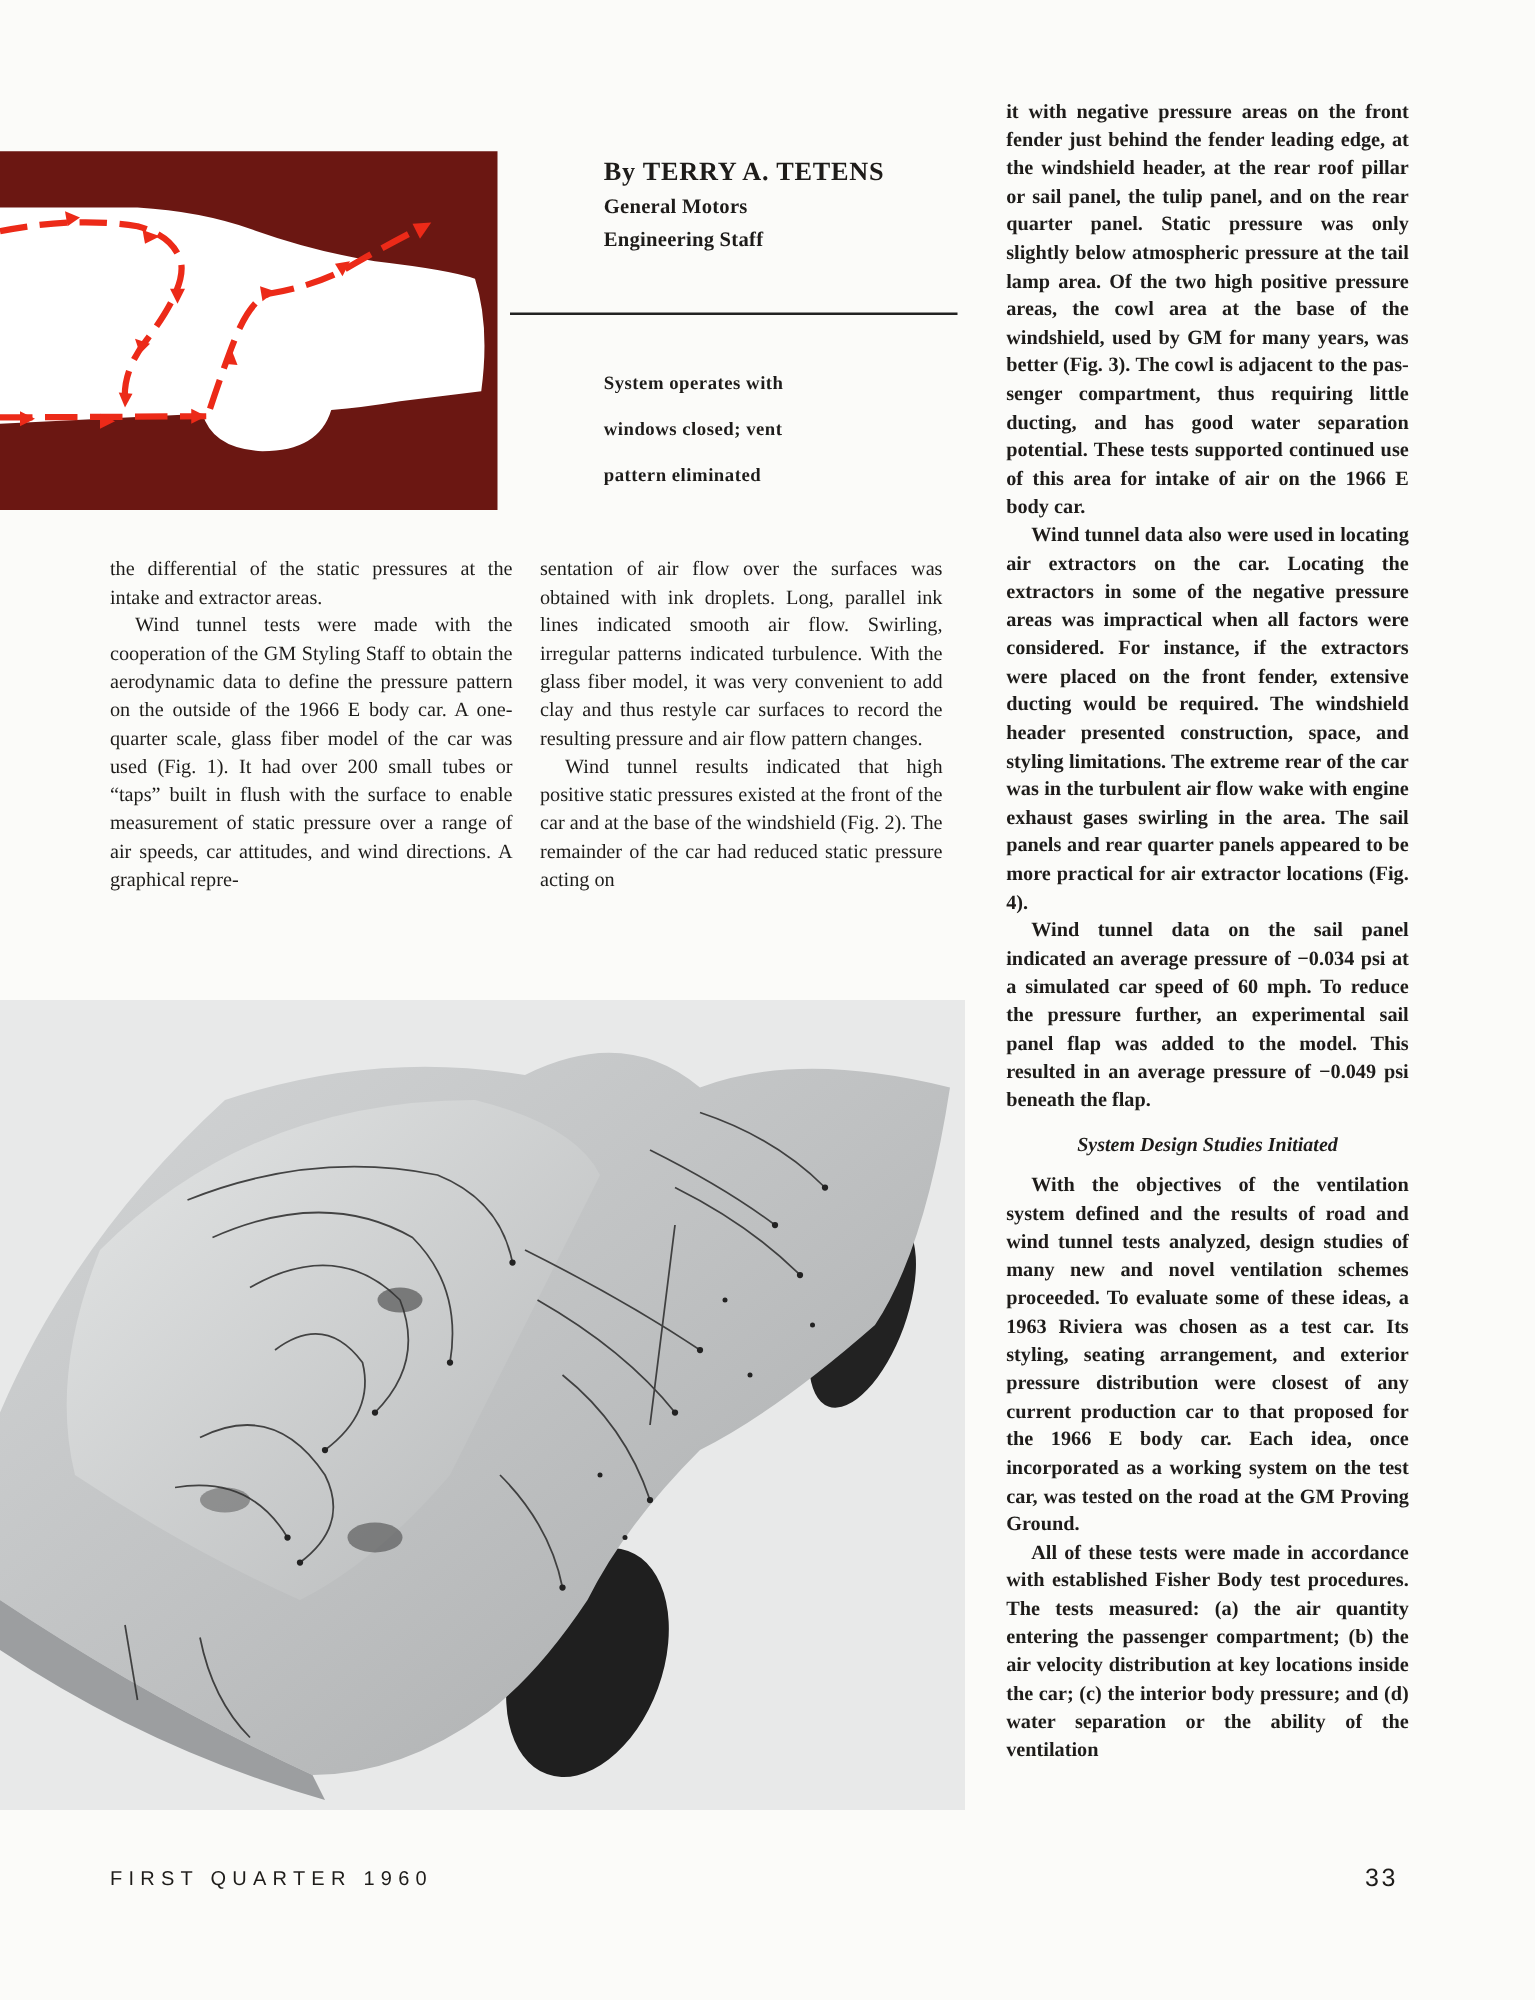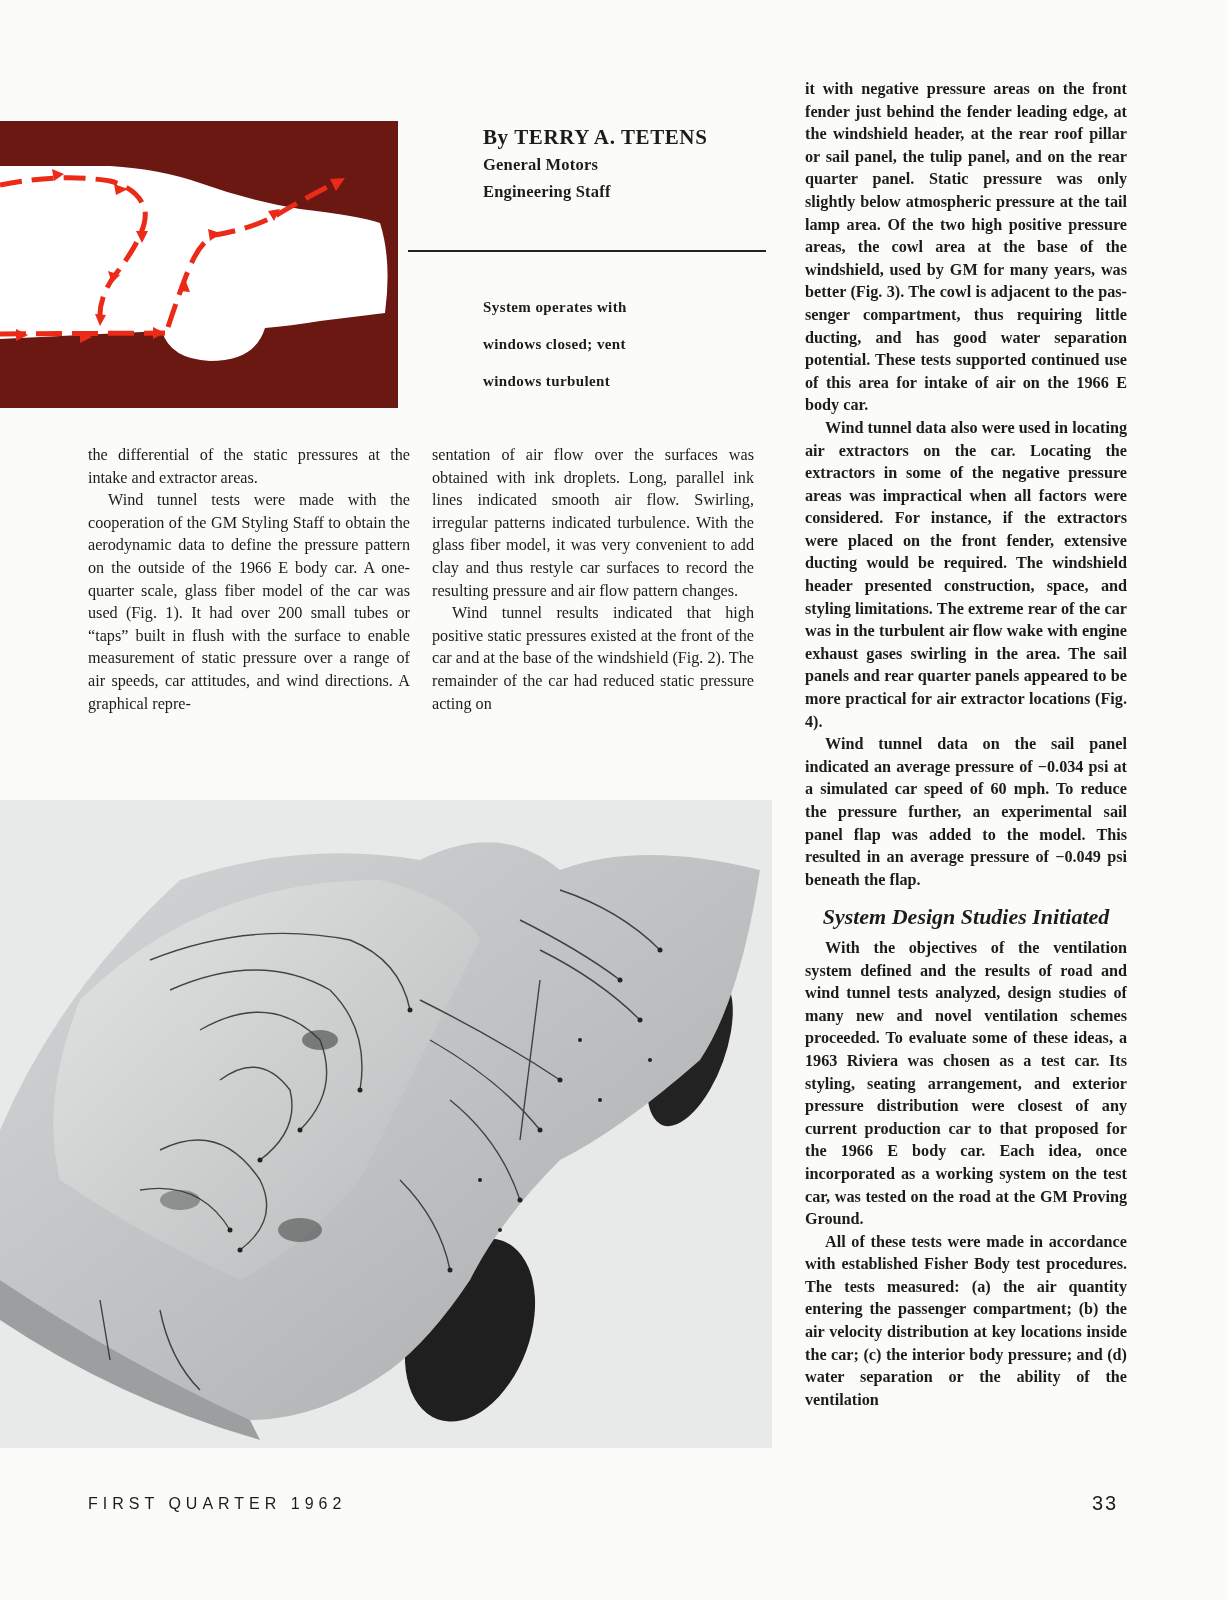--- a/index.html
+++ b/index.html
@@ -13,21 +13,21 @@
   .byline .author { font-size: 21px; letter-spacing: 0.6px; }
   .rule { position: absolute; left: 408px; top: 250px; width: 358px; height: 2px; background: #222; }
   .pullquote { position: absolute; left: 483px; top: 289px; width: 280px; font-size: 15px; font-weight: bold; line-height: 37px; letter-spacing: 0.4px; }
 
   .col { position: absolute; font-size: 16.2px; line-height: 22.6px; text-align: justify; hyphens: manual; }
   .col p { text-indent: 20px; }
   .col p.cont { text-indent: 0; }
   .col-1 { left: 88px; top: 444px; width: 322px; }
   .col-2 { left: 432px; top: 444px; width: 322px; }
   .col-3 { left: 805px; top: 78px; width: 322px; font-weight: bold; }
-  .subhead { font-style: italic; text-align: center; text-indent: 0 !important; margin: 15px 0 8px 0; font-size: 22px; }
+  .subhead { font-style: italic; text-align: center; text-indent: 0 !important; margin: 15px 0 8px 0; font-size: 16px; }
 
   .photo { position: absolute; left: 0; top: 800px; width: 772px; height: 648px; background: #e9eaea; overflow: hidden; }
   .photo svg { display: block; width: 100%; height: 100%; }
 
   .footer-left { position: absolute; left: 88px; top: 1495px; font-family: "Liberation Sans", "DejaVu Sans", sans-serif; font-size: 16px; letter-spacing: 5px; color: #1e1c1a; }
   .footer-right { position: absolute; left: 1092px; top: 1492px; font-family: "Liberation Sans", "DejaVu Sans", sans-serif; font-size: 20px; font-weight: normal; letter-spacing: 2px; color: #1e1c1a; }
 </style>
 </head>
 <body>
 
@@ -62,21 +62,21 @@
   <div class="author">By TERRY A. TETENS</div>
   <div>General Motors</div>
   <div>Engineering Staff</div>
 </div>
 
 <div class="rule"></div>
 
 <div class="pullquote">
   <div>System operates with</div>
   <div>windows closed; vent</div>
-  <div>windows turbulent</div>
+  <div>pattern eliminated</div>
 </div>
 
 <div class="col col-1">
   <p class="cont">the differential of the static pressures at the intake and extractor areas.</p>
   <p>Wind tunnel tests were made with the cooperation of the GM Styling Staff to obtain the aerodynamic data to define the pressure pattern on the outside of the 1966 E body car. A one-quarter scale, glass fiber model of the car was used (Fig. 1). It had over 200 small tubes or “taps” built in flush with the surface to enable measurement of static pressure over a range of air speeds, car attitudes, and wind directions. A graphical repre-</p>
 </div>
 
 <div class="col col-2">
   <p class="cont">sentation of air flow over the surfaces was obtained with ink droplets. Long, parallel ink lines indicated smooth air flow. Swirl­ing, irregular patterns indicated turbu­lence. With the glass fiber model, it was very convenient to add clay and thus restyle car surfaces to record the resulting pressure and air flow pattern changes.</p>
   <p>Wind tunnel results indicated that high positive static pressures existed at the front of the car and at the base of the windshield (Fig. 2). The remainder of the car had reduced static pressure acting on</p>
@@ -152,14 +152,14 @@
       <circle cx="600" cy="300" r="2"></circle>
         <circle cx="650" cy="260" r="2"></circle>
         <circle cx="580" cy="240" r="2"></circle>
     </g>
     <ellipse cx="320" cy="240" rx="18" ry="10" fill="#333" opacity="0.55"></ellipse>
     <ellipse cx="300" cy="430" rx="22" ry="12" fill="#333" opacity="0.5"></ellipse>
     <ellipse cx="180" cy="400" rx="20" ry="10" fill="#333" opacity="0.4"></ellipse>
   </svg>
 </div>
 
-<div class="footer-left">FIRST QUARTER 1962</div>
+<div class="footer-left">FIRST QUARTER 1960</div>
 <div class="footer-right">33</div>
 
 </body></html>

